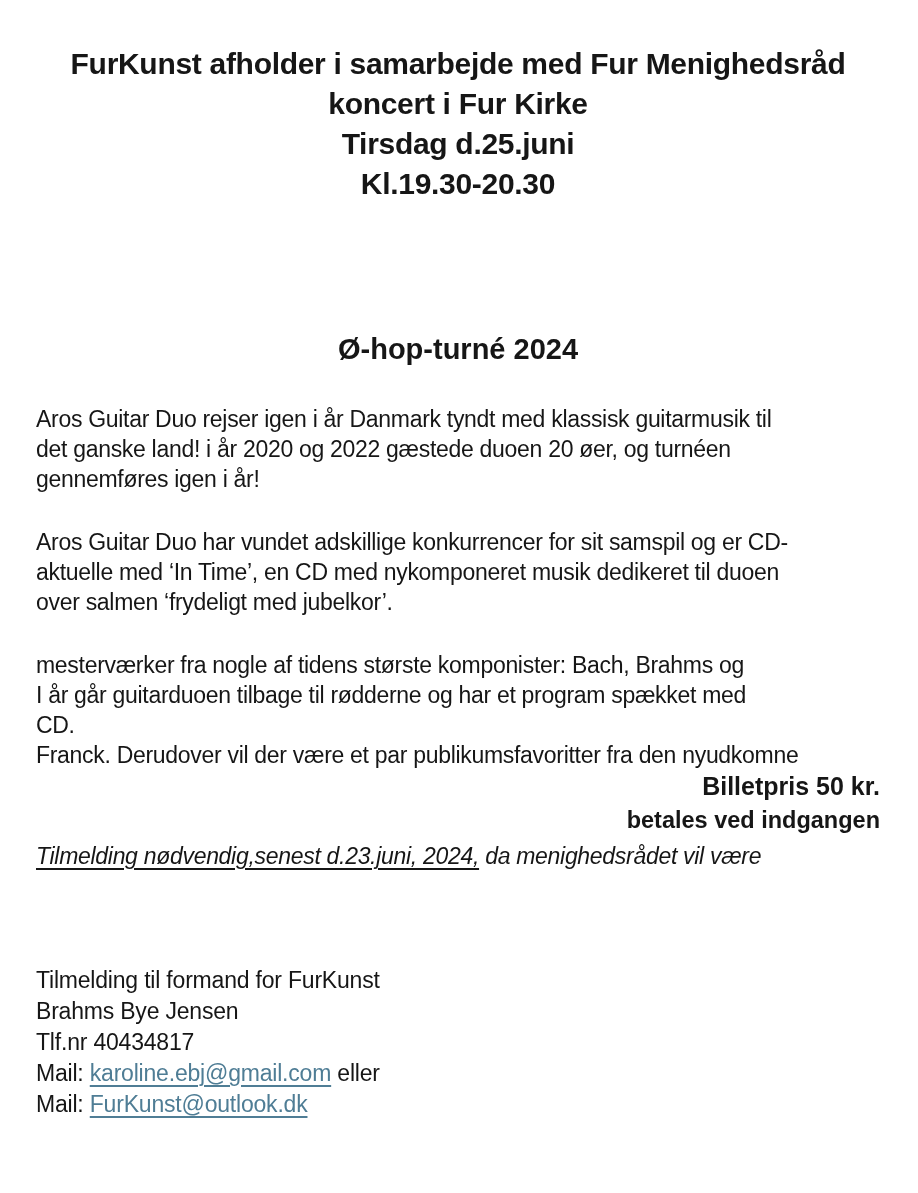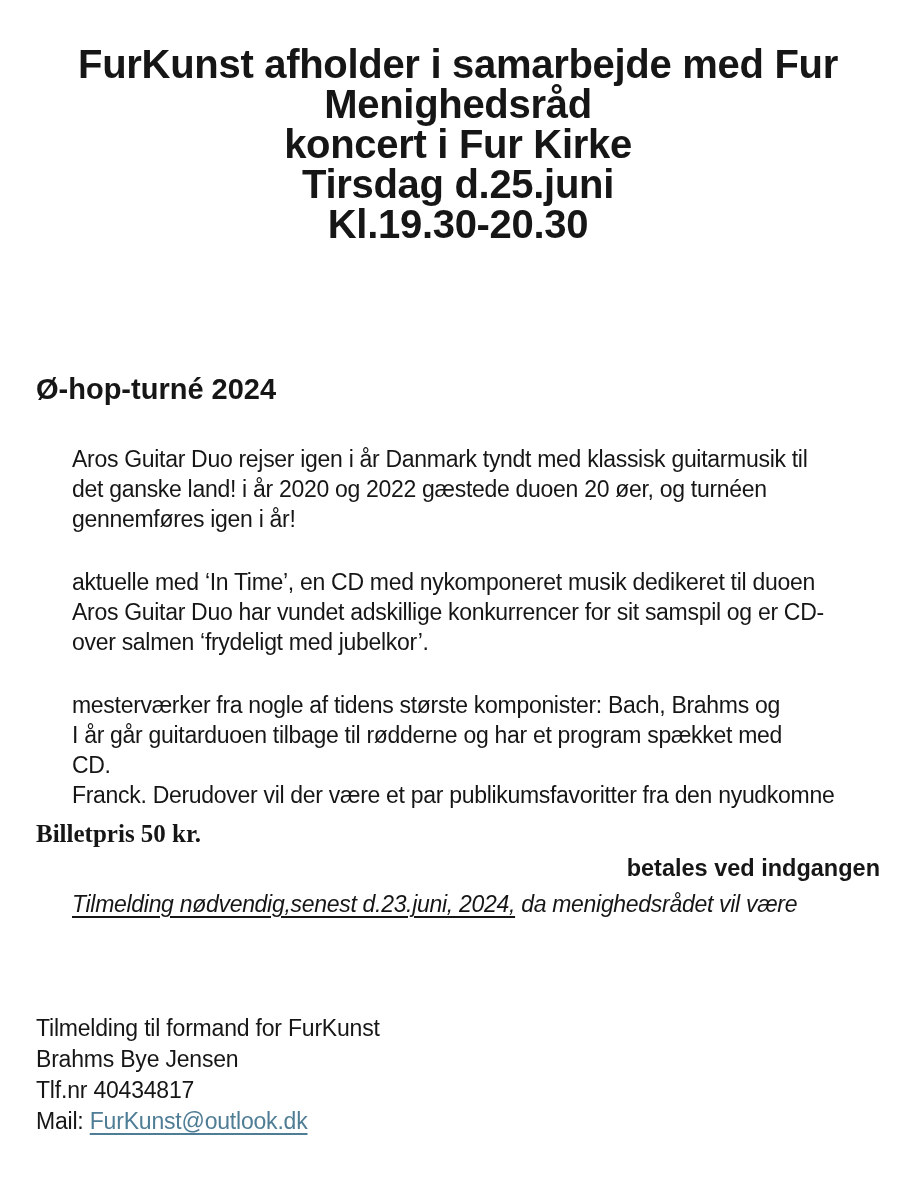--- a/index.html
+++ b/index.html
@@ -17,47 +17,46 @@
   .doc {
     box-sizing: border-box;
     width: 918px;
     height: 1193px;
     padding: 0 38px 0 36px;
   }
   .title-block {
     margin-top: 44px;
     text-align: center;
     font-weight: bold;
-    font-size: 40px;
+    font-size: 30px;
     line-height: 40px;
     letter-spacing: -0.3px;
   }
   .tour-heading {
     margin-top: 126px;
-    text-align: left;
+    text-align: center;
     font-weight: bold;
     font-size: 29px;
     line-height: 38px;
   }
   .para {
     font-size: 23px;
     line-height: 30px;
     letter-spacing: -0.3px;
   }
-  .para .line { white-space: nowrap; margin-left: 36px; }
+  .para .line { white-space: nowrap; }
   .p1 { margin-top: 36px; }
   .p2 { margin-top: 33px; }
   .p3 { margin-top: 33px; }
   .billetpris {
-    margin-top: 8px;
-    text-align: left;
+    margin-top: 0;
+    text-align: right;
     font-weight: bold;
     font-size: 25px;
     line-height: 32px;
-    font-family: Liberation Serif, serif;
   }
   .betales {
     margin-top: 3px;
     text-align: right;
     font-weight: bold;
     font-size: 23.5px;
     line-height: 30px;
   }
   .reg { margin-top: 6px; font-style: italic; }
   .u {
@@ -94,22 +93,22 @@
 
   <div class="tour-heading">Ø-hop-turné 2024</div>
 
   <div class="para p1">
     <div class="line">Aros Guitar Duo rejser igen i år Danmark tyndt med klassisk guitarmusik til</div>
     <div class="line">det ganske land! i år 2020 og 2022 gæstede duoen 20 øer, og turnéen</div>
     <div class="line">gennemføres igen i år!</div>
   </div>
 
   <div class="para p2">
+    <div class="line">Aros Guitar Duo har vundet adskillige konkurrencer for sit samspil og er CD-</div>
     <div class="line">aktuelle med ‘In Time’, en CD med nykomponeret musik dedikeret til duoen</div>
-    <div class="line">Aros Guitar Duo har vundet adskillige konkurrencer for sit samspil og er CD-</div>
     <div class="line">over salmen ‘frydeligt med jubelkor’.</div>
   </div>
 
   <div class="para p3">
     <div class="line">mesterværker fra nogle af tidens største komponister: Bach, Brahms og</div>
     <div class="line">I år går guitarduoen tilbage til rødderne og har et program spækket med</div>
     <div class="line">CD.</div>
     <div class="line">Franck. Derudover vil der være et par publikumsfavoritter fra den nyudkomne</div>
   </div>
 
@@ -117,16 +116,17 @@
   <div class="betales">betales ved indgangen</div>
 
   <div class="para reg">
     <div class="line"><span class="u">Tilmelding nødvendig,senest d.23.juni, 2024,</span><span> da menighedsrådet vil være</span></div>
   </div>
 
   <div class="contact">
     <div class="line">Tilmelding til formand for FurKunst</div>
     <div class="line">Brahms Bye Jensen</div>
     <div class="line">Tlf.nr 40434817</div>
+    <div class="line"><span>Mail: </span><a class="link">karoline.ebj@gmail.com</a><span> eller</span></div>
     <div class="line"><span>Mail: </span><a class="link">FurKunst@outlook.dk</a></div>
   </div>
 
 </div>
 
 </body></html>

